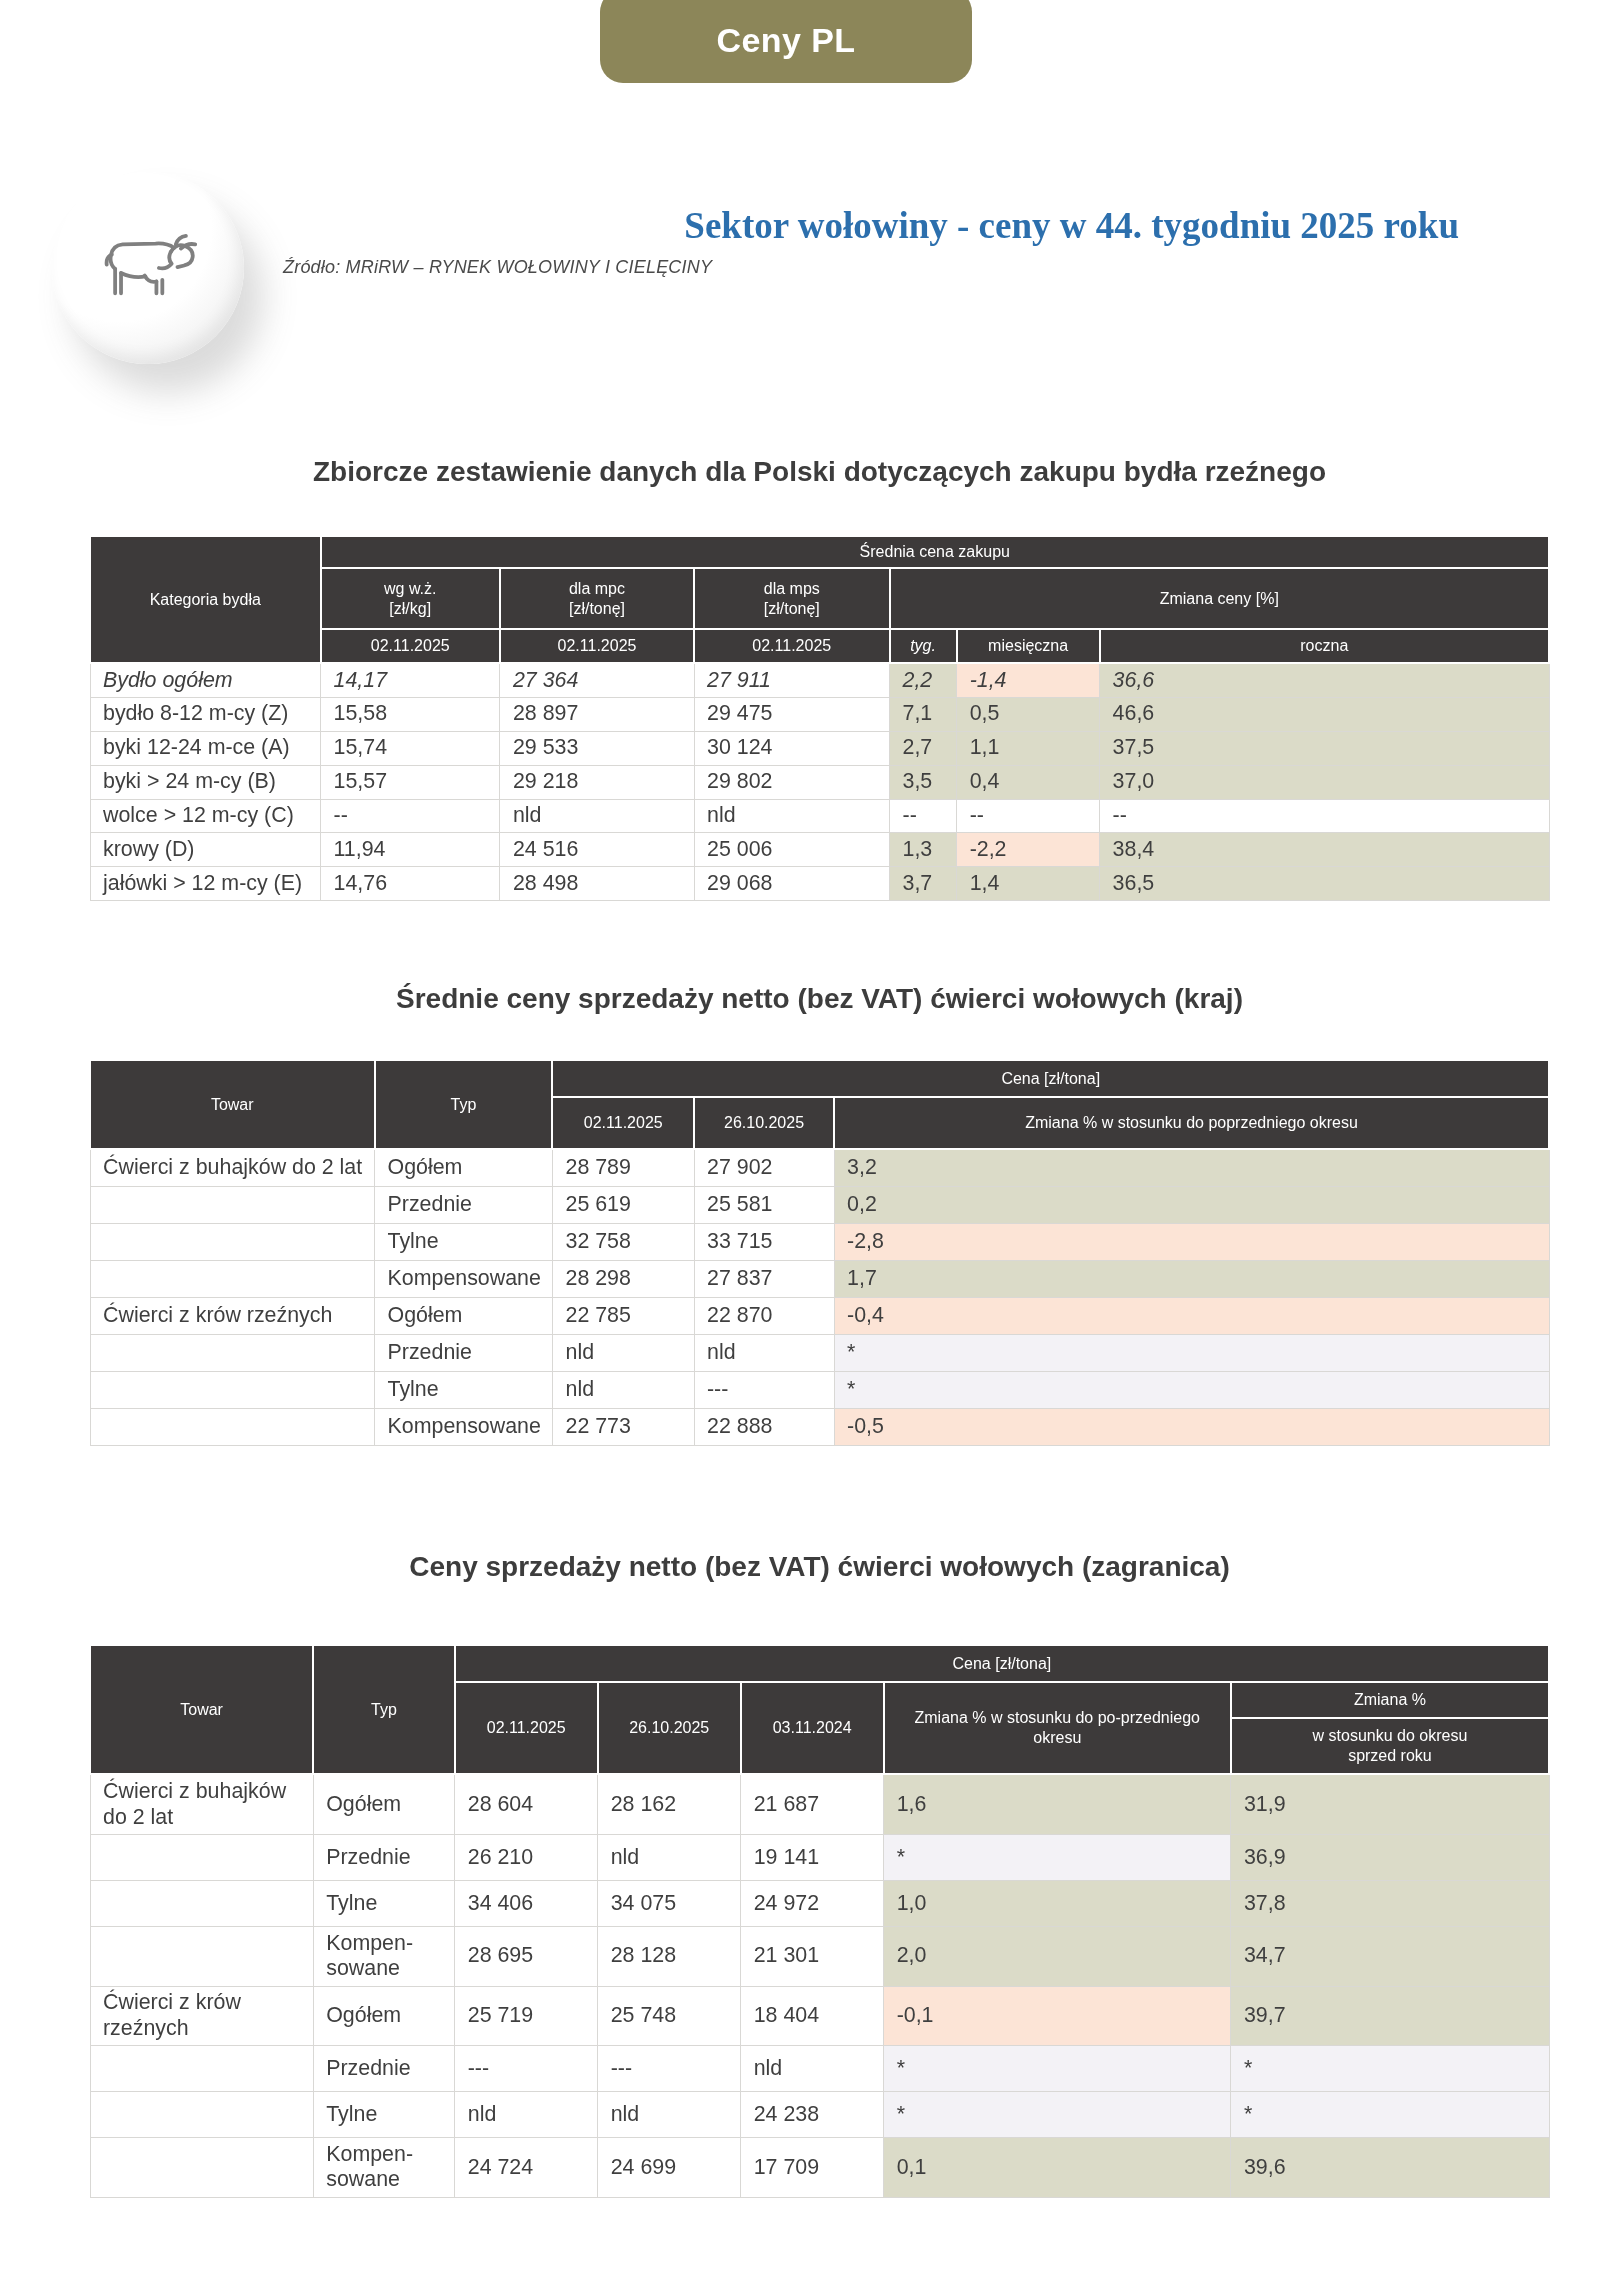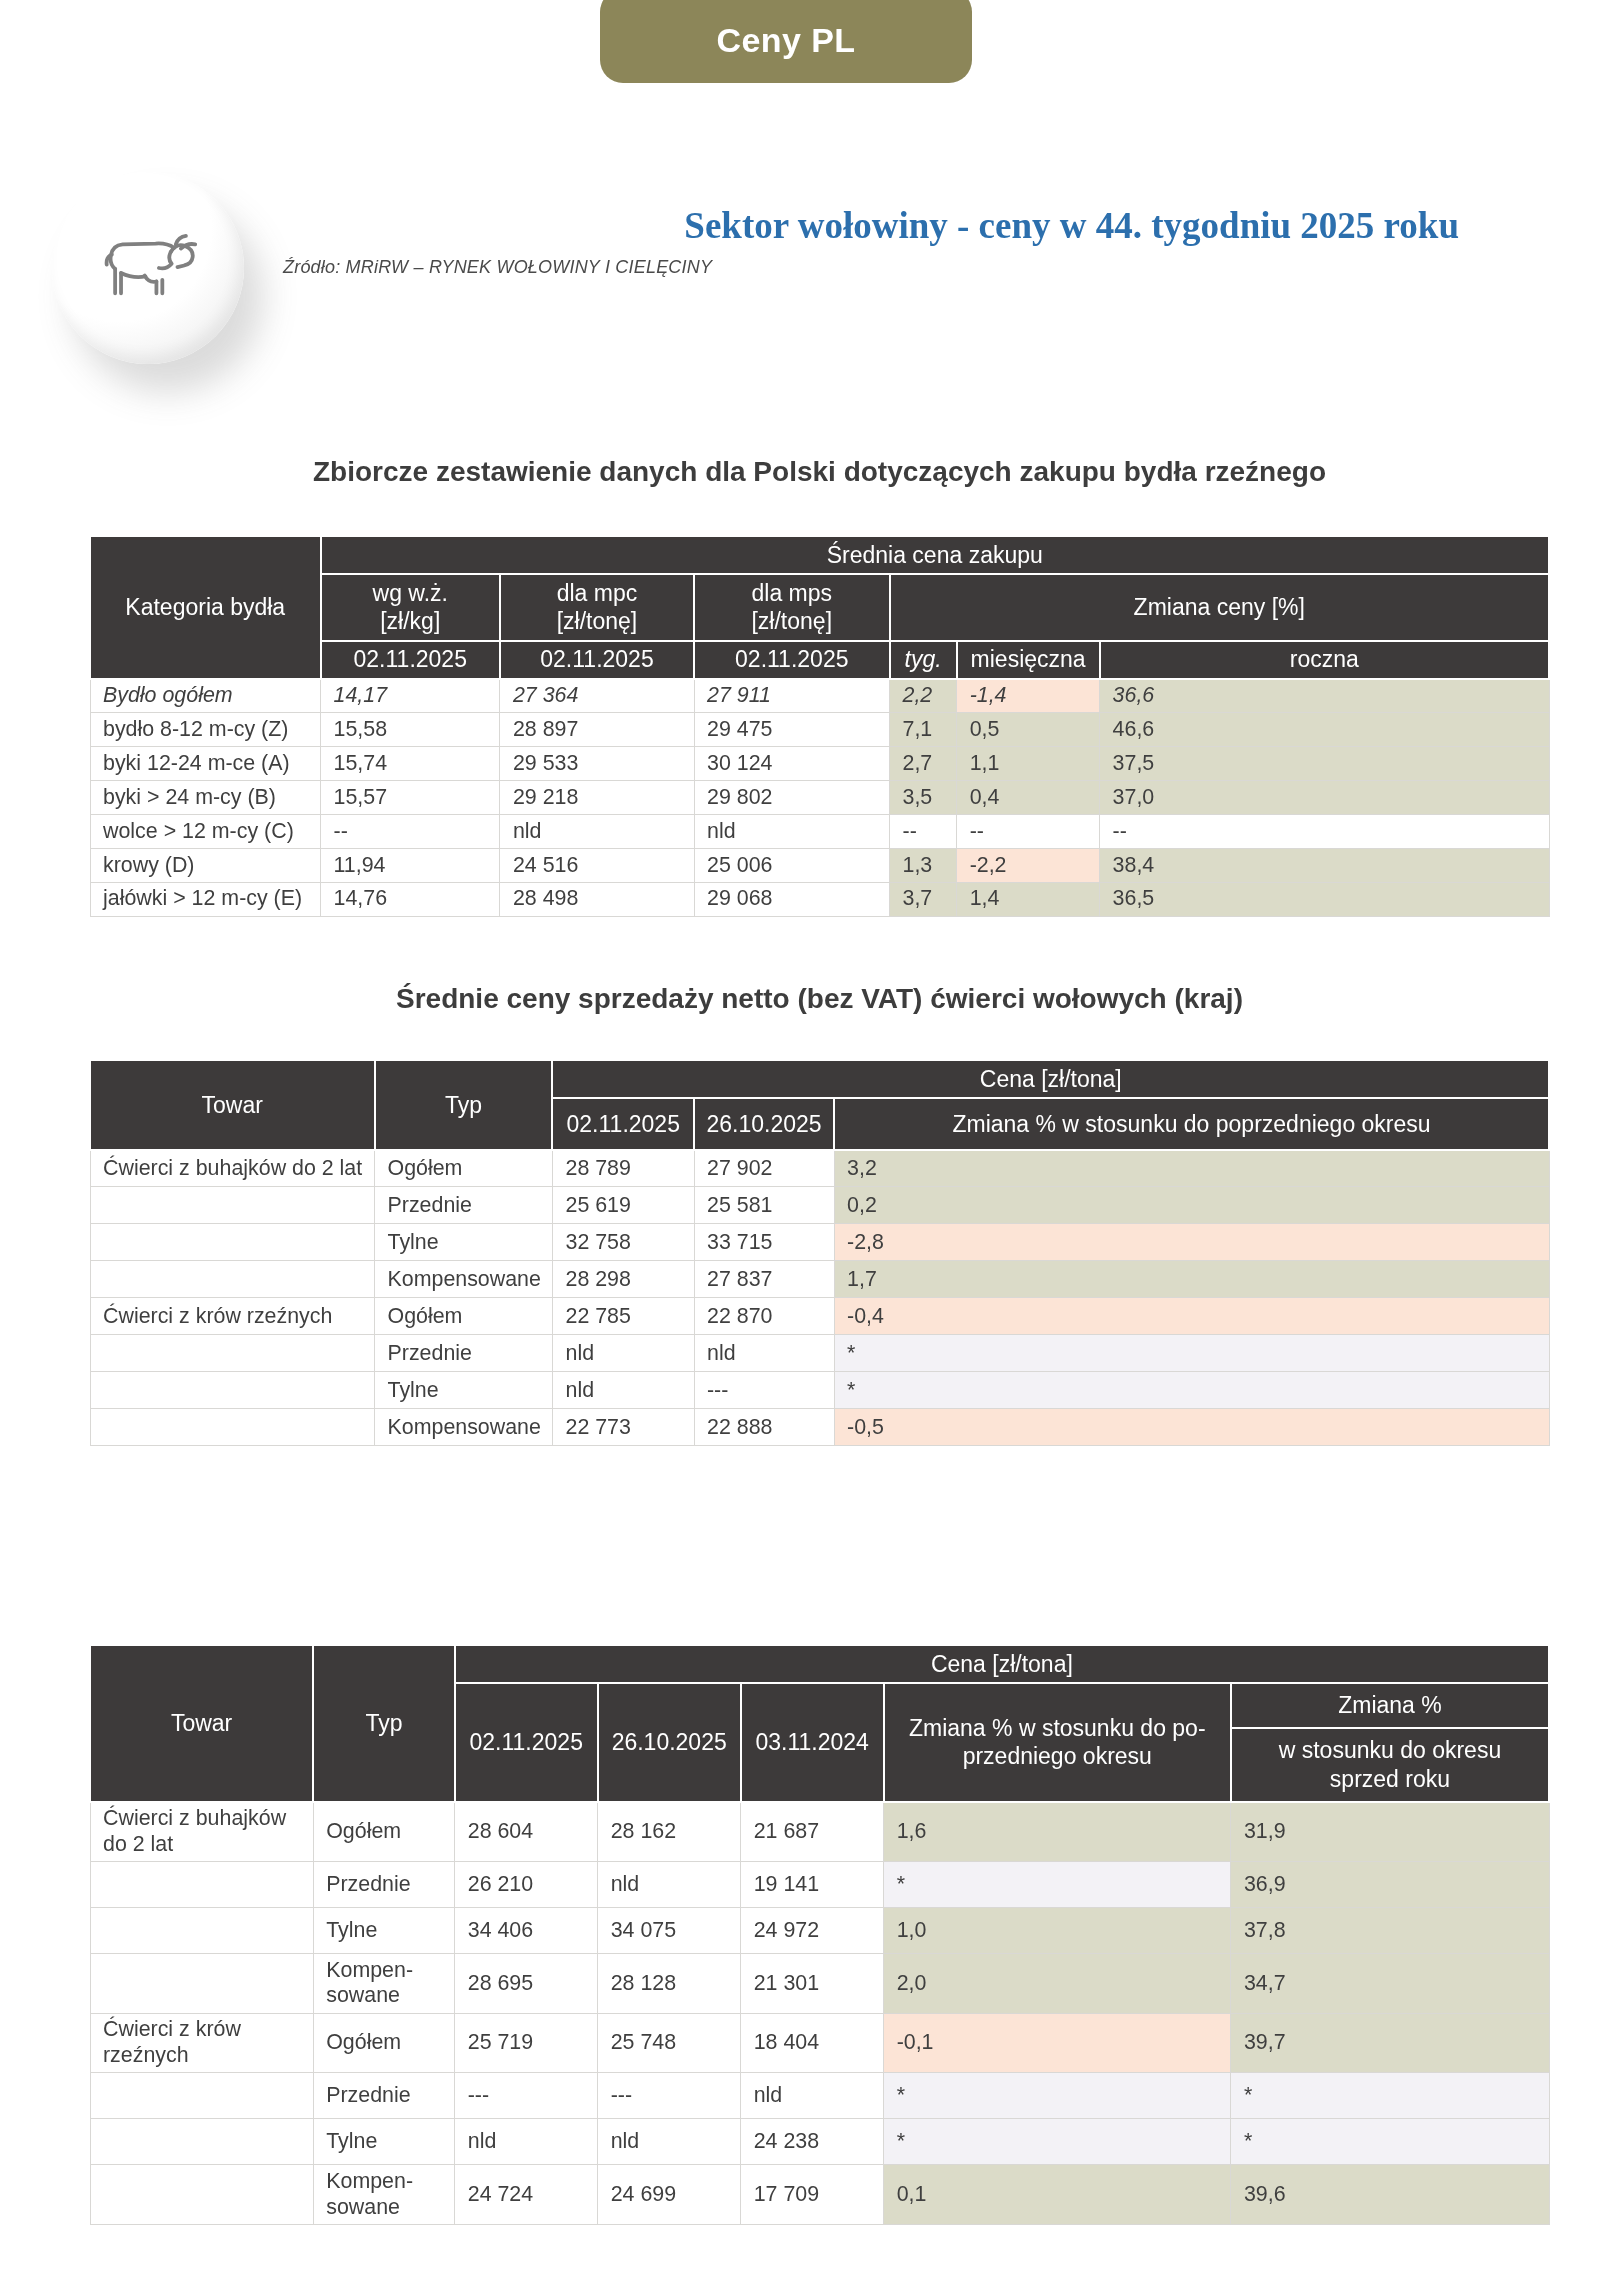--- a/index.html
+++ b/index.html
@@ -50,21 +50,21 @@
   
   table.t{
     position:absolute;left:89px;width:1461px;
     border-collapse:collapse;table-layout:fixed;
     border:1.8px solid #cfcecb;
   }
   table.t1{top:535px}
   table.t2{top:1059px}
   table.t3{top:1644px}
   th{
-    background:var(--head);color:#fff;font-weight:normal;font-size:23px;
+    background:var(--head);color:#fff;font-weight:normal;font-size:16px;
     text-align:center;vertical-align:middle;border:2.7px solid #fff;
     white-space:pre-line;padding:3.6px 7.1px;line-height:1.25;
   }
   th.it{font-style:italic}
   th.split{padding:0}
   th.split div{padding:7.1px 5.3px}
   th.split div.top{border-bottom:2.7px solid #fff}
   td{
     font-size:21.4px;color:var(--text);background:#fff;
     border:1.8px solid var(--line);
@@ -291,20 +291,21 @@
         <tr>
           <td></td>
           <td>Kompensowane</td>
           <td>22 773</td>
           <td>22 888</td>
           <td class="neg">-0,5</td>
         </tr>
       </tbody>
     </table>
 
+  <h2 class="sec s3">Ceny sprzedaży netto (bez VAT) ćwierci wołowych (zagranica)</h2>
   <table class="t t3">
       <colgroup>
         <col style="width: 15.3%;">
         <col style="width: 9.7%;">
         <col style="width: 9.8%;">
         <col style="width: 9.8%;">
         <col style="width: 9.8%;">
         <col style="width: 23.8%;">
         <col style="width: 21.8%;">
       </colgroup>

